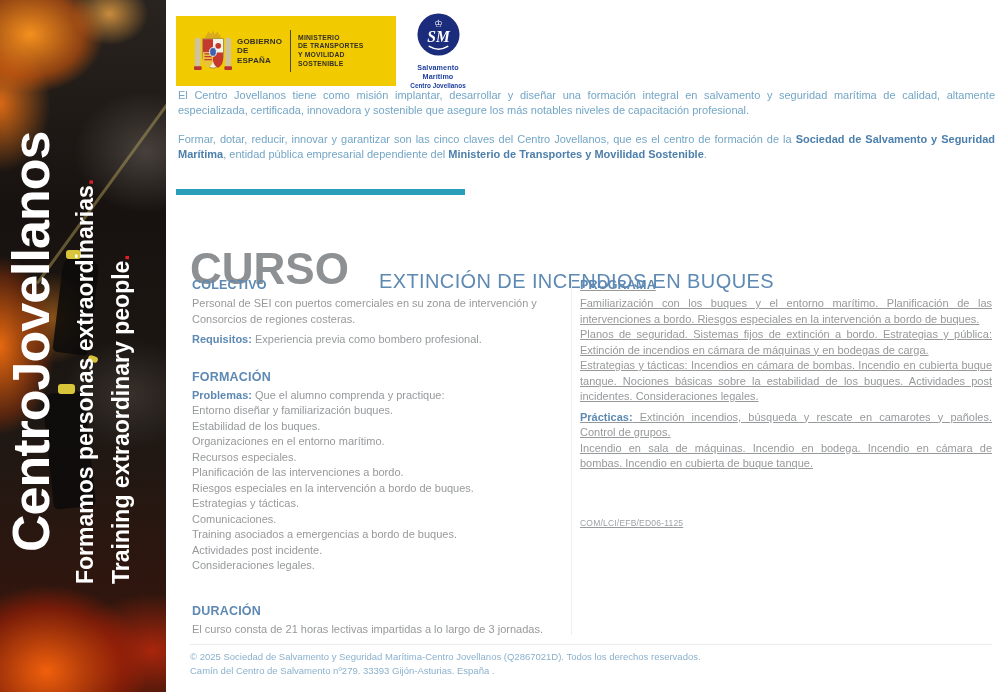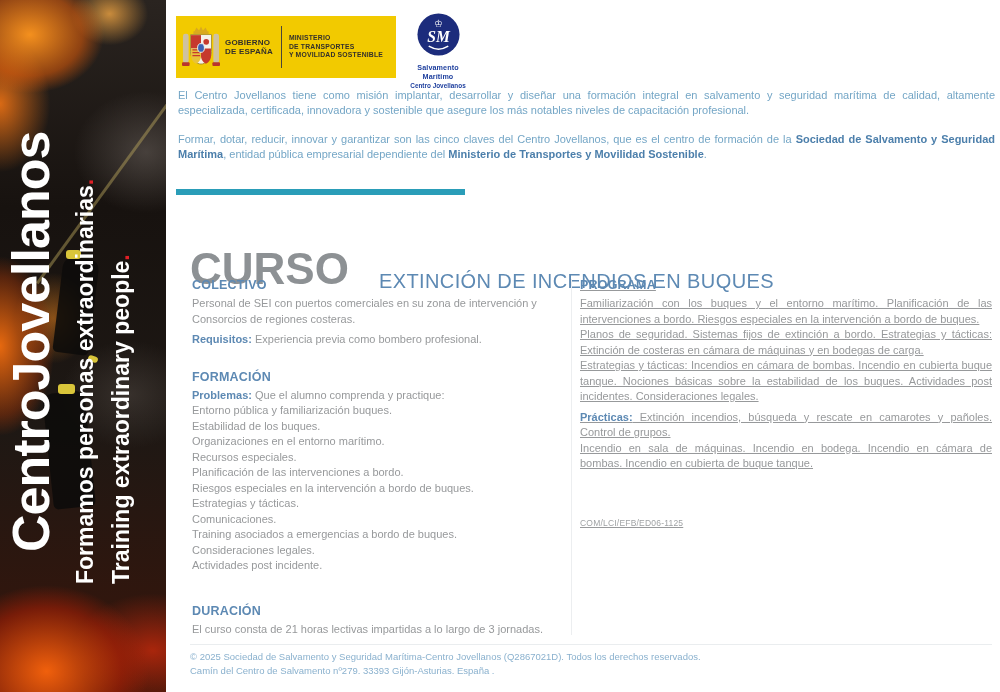--- a/index.html
+++ b/index.html
@@ -49,22 +49,22 @@
     transform-origin:0 0;font-weight:bold;color:#fff;z-index:5;
   }
   .brand{left:2px;top:552px;font-size:52px;line-height:58px;letter-spacing:-1px;}
   .tag{font-size:23px;line-height:27px;letter-spacing:0;}
   .tag-es{left:72px;top:584px;}
   .tag-en{left:108px;top:584px;}
   .tag .dot,.brand .dot{color:var(--red-dot);font-weight:900;}
 
   
   .gov-banner{
-    position:absolute;left:176px;top:16px;width:220px;height:62px;
-    background:var(--banner-yellow);display:flex;align-items:center;padding:4px 6px;
+    position:absolute;left:176px;top:16px;width:220px;height:70px;
+    background:var(--banner-yellow);display:flex;align-items:center;padding:4px 18px;
   }
   .escudo{flex:0 0 auto;}
   .gov-text{margin-left:5px;font-size:8px;line-height:9.5px;font-weight:bold;color:#33302a;letter-spacing:.2px;}
   .gov-divider{width:1px;height:42px;background:#4a4639;margin:0 7px 0 8px;}
   .min-text{font-size:6.8px;line-height:8.6px;font-weight:bold;color:#33302a;letter-spacing:.2px;}
   .sm-logo{position:absolute;left:402px;top:12px;width:72px;text-align:center;}
   .sm-title{font-size:7.2px;font-weight:bold;color:var(--sm-blue);margin-top:2px;letter-spacing:.1px;}
   .sm-sub{font-size:6.4px;font-weight:bold;color:var(--sm-blue);margin-top:1px;}
 
   
@@ -183,44 +183,44 @@
     <div class="col-left">
       <section>
         <h3 class="sec">COLECTIVO</h3>
         <p class="mt3">Personal de SEI con puertos comerciales en su zona de intervención y Consorcios de regiones costeras.</p>
         <p class="mt5"><span class="lbl">Requisitos:</span><span> Experiencia previa como bombero profesional.</span></p>
       </section>
 
       <section class="sec-formacion">
         <h3 class="sec">FORMACIÓN</h3>
         <p class="mt3"><span class="lbl">Problemas:</span><span> Que el alumno comprenda y practique:</span></p>
-        <div>Entorno pública y familiarización buques.</div>
+        <div>Entorno diseñar y familiarización buques.</div>
         <div>Estabilidad de los buques.</div>
         <div>Organizaciones en el entorno marítimo.</div>
         <div>Recursos especiales.</div>
         <div>Planificación de las intervenciones a bordo.</div>
         <div>Riesgos especiales en la intervención a bordo de buques.</div>
         <div>Estrategias y tácticas.</div>
         <div>Comunicaciones.</div>
         <div>Training asociados a emergencias a bordo de buques.</div>
+        <div>Actividades post incidente.</div>
         <div>Consideraciones legales.</div>
-        <div>Actividades post incidente.</div>
       </section>
 
       <section class="sec-duracion">
         <h3 class="sec">DURACIÓN</h3>
         <p class="mt3 jt">El curso consta de 21 horas lectivas impartidas a lo largo de 3 jornadas.</p>
       </section>
     </div>
 
     <div class="col-right">
       <section>
         <h3 class="sec">PROGRAMA</h3>
         <p class="mt3 jt">Familiarización con los buques y el entorno marítimo. Planificación de las intervenciones a bordo. Riesgos especiales en la intervención a bordo de buques.</p>
-        <p class="jt">Planos de seguridad. Sistemas fijos de extinción a bordo. Estrategias y tácticas: Extinción de costeras en cámara de máquinas y en bodegas de carga.</p>
+        <p class="jt">Planos de seguridad. Sistemas fijos de extinción a bordo. Estrategias y pública: Extinción de incendios en cámara de máquinas y en bodegas de carga.</p>
         <p class="jt">Estrategias y tácticas: Incendios en cámara de bombas. Incendio en cubierta buque tanque. Nociones básicas sobre la estabilidad de los buques. Actividades post incidentes. Consideraciones legales.</p>
         <p class="mt5 jt"><span class="lbl">Prácticas:</span><span> Extinción incendios, búsqueda y rescate en camarotes y pañoles. Control de grupos.</span></p>
         <p class="jt">Incendio en sala de máquinas. Incendio en bodega. Incendio en cámara de bombas. Incendio en cubierta de buque tanque.</p>
       </section>
       <div class="course-code">COM/LCI/EFB/ED06-1125</div>
     </div>
   </main>
 
   <footer class="footer">
     <div>© 2025 Sociedad de Salvamento y Seguridad Marítima-Centro Jovellanos (Q2867021D). Todos los derechos reservados.</div>

